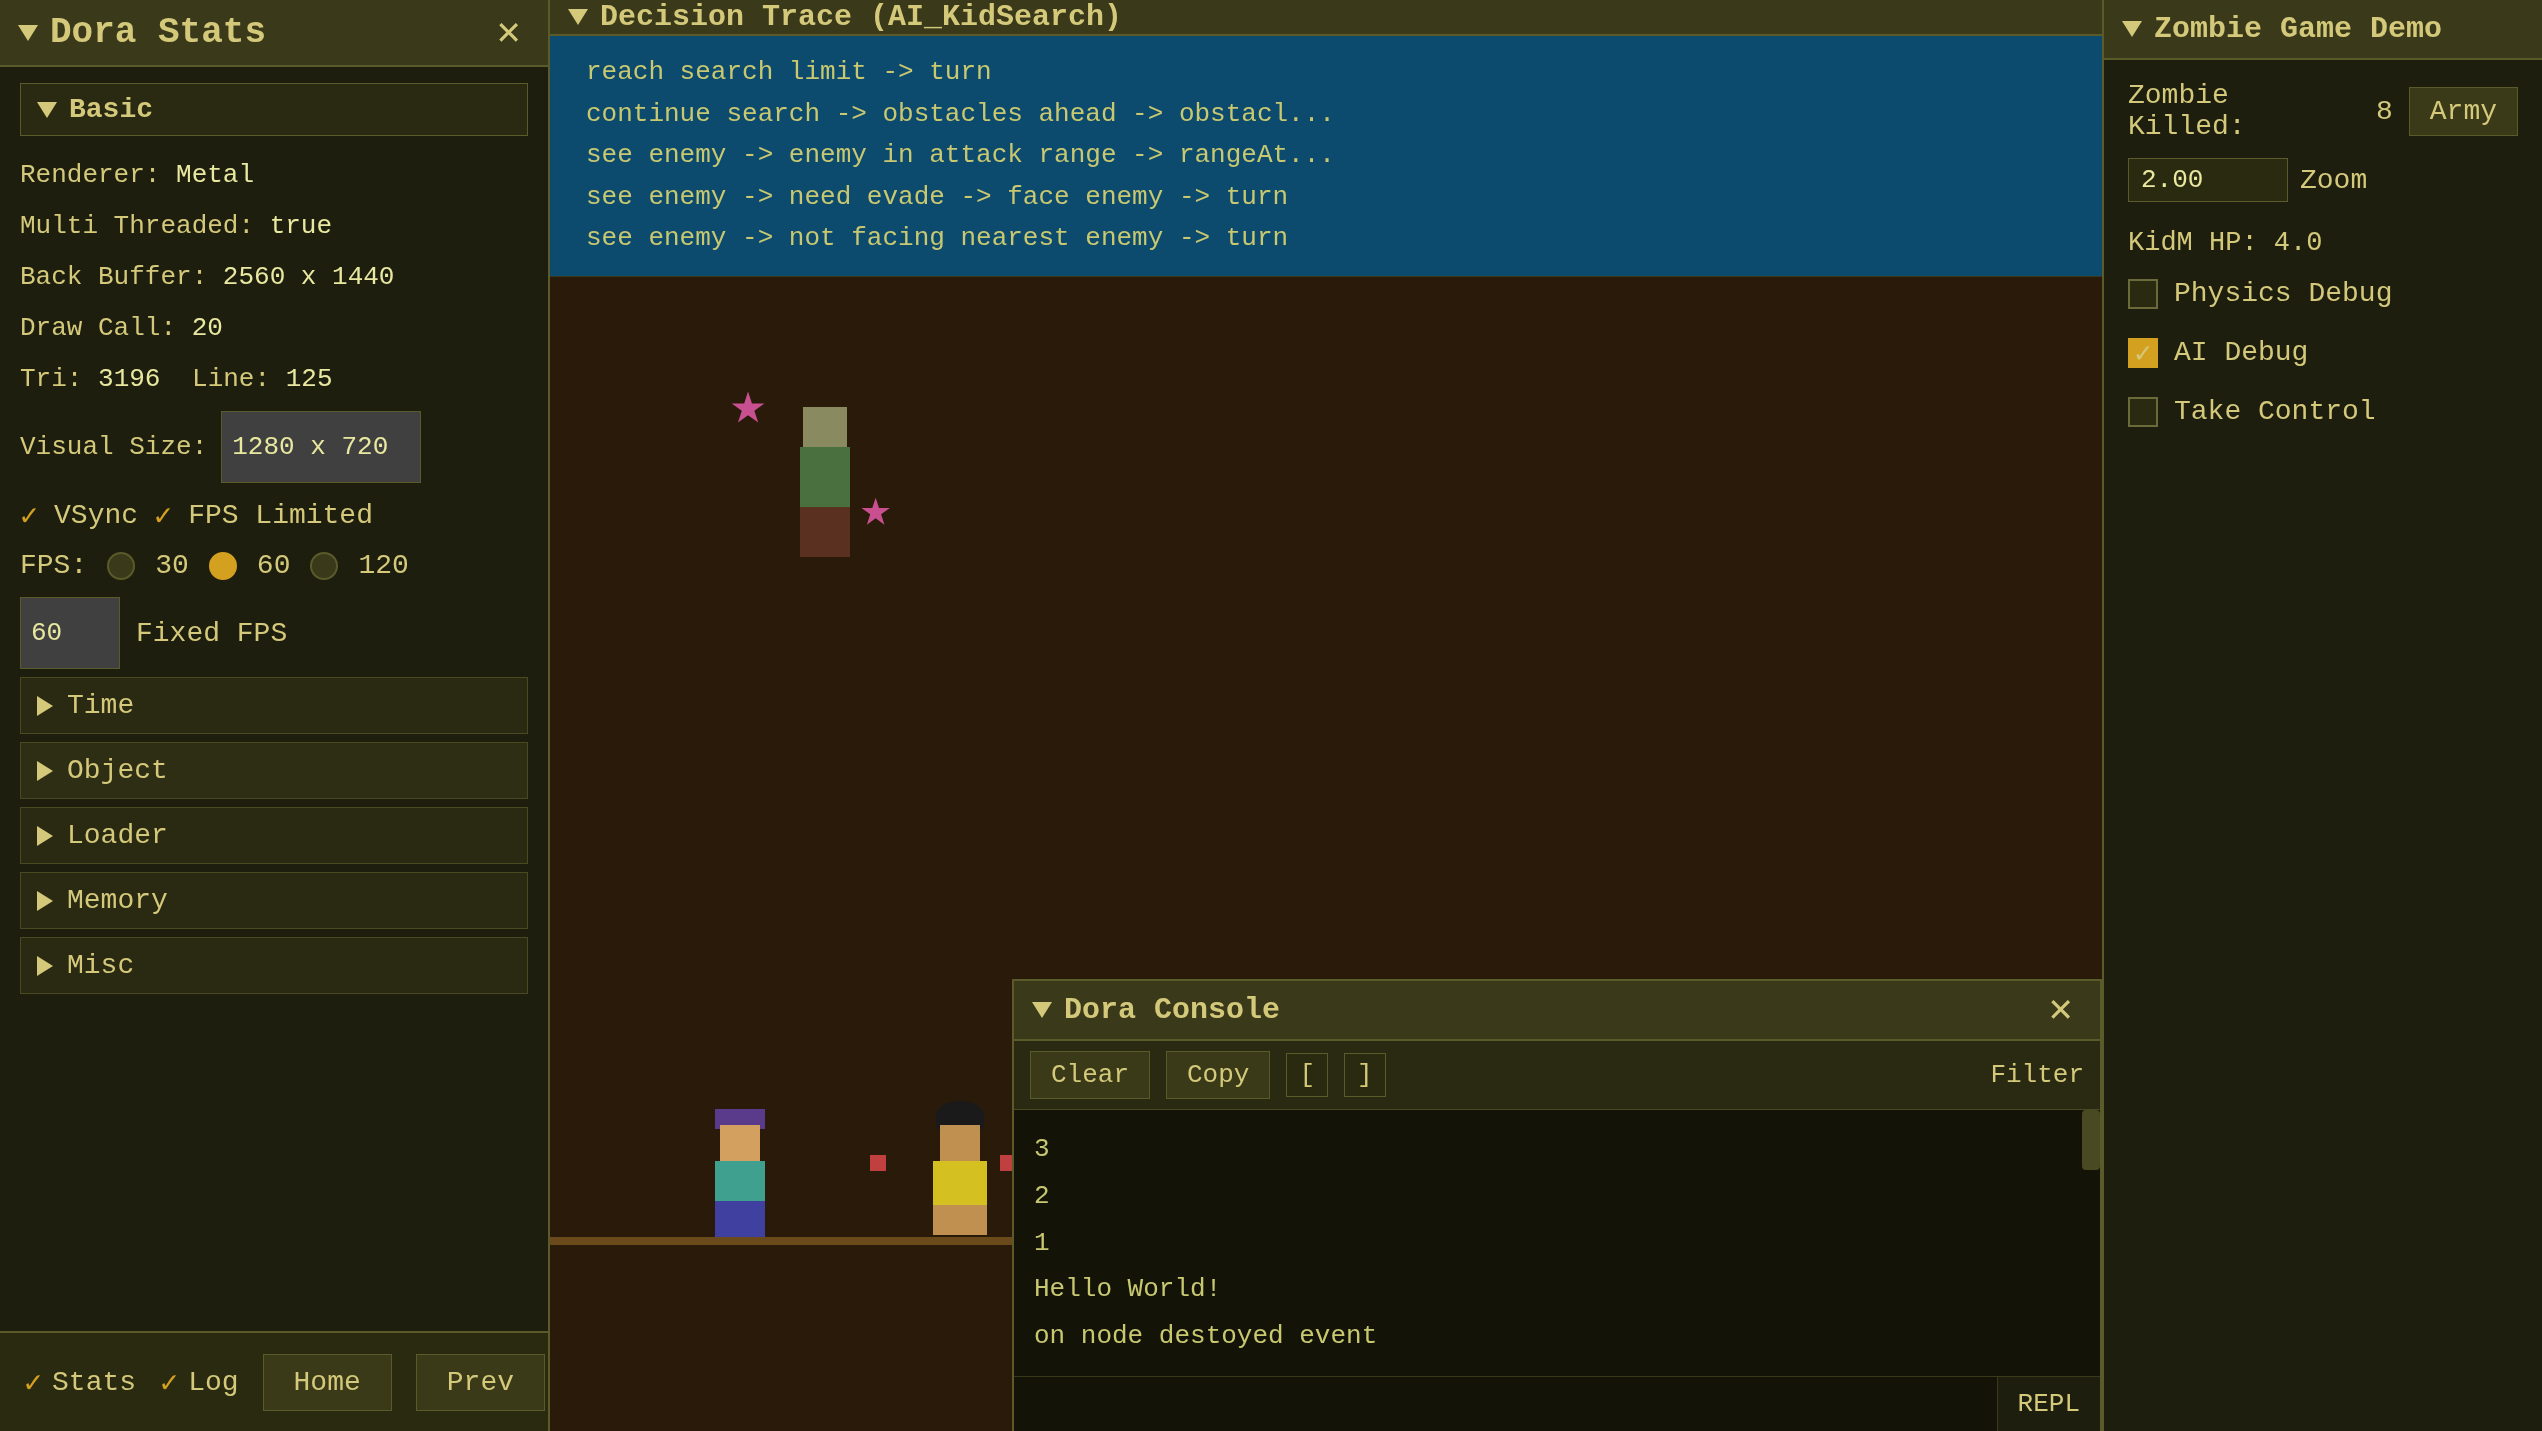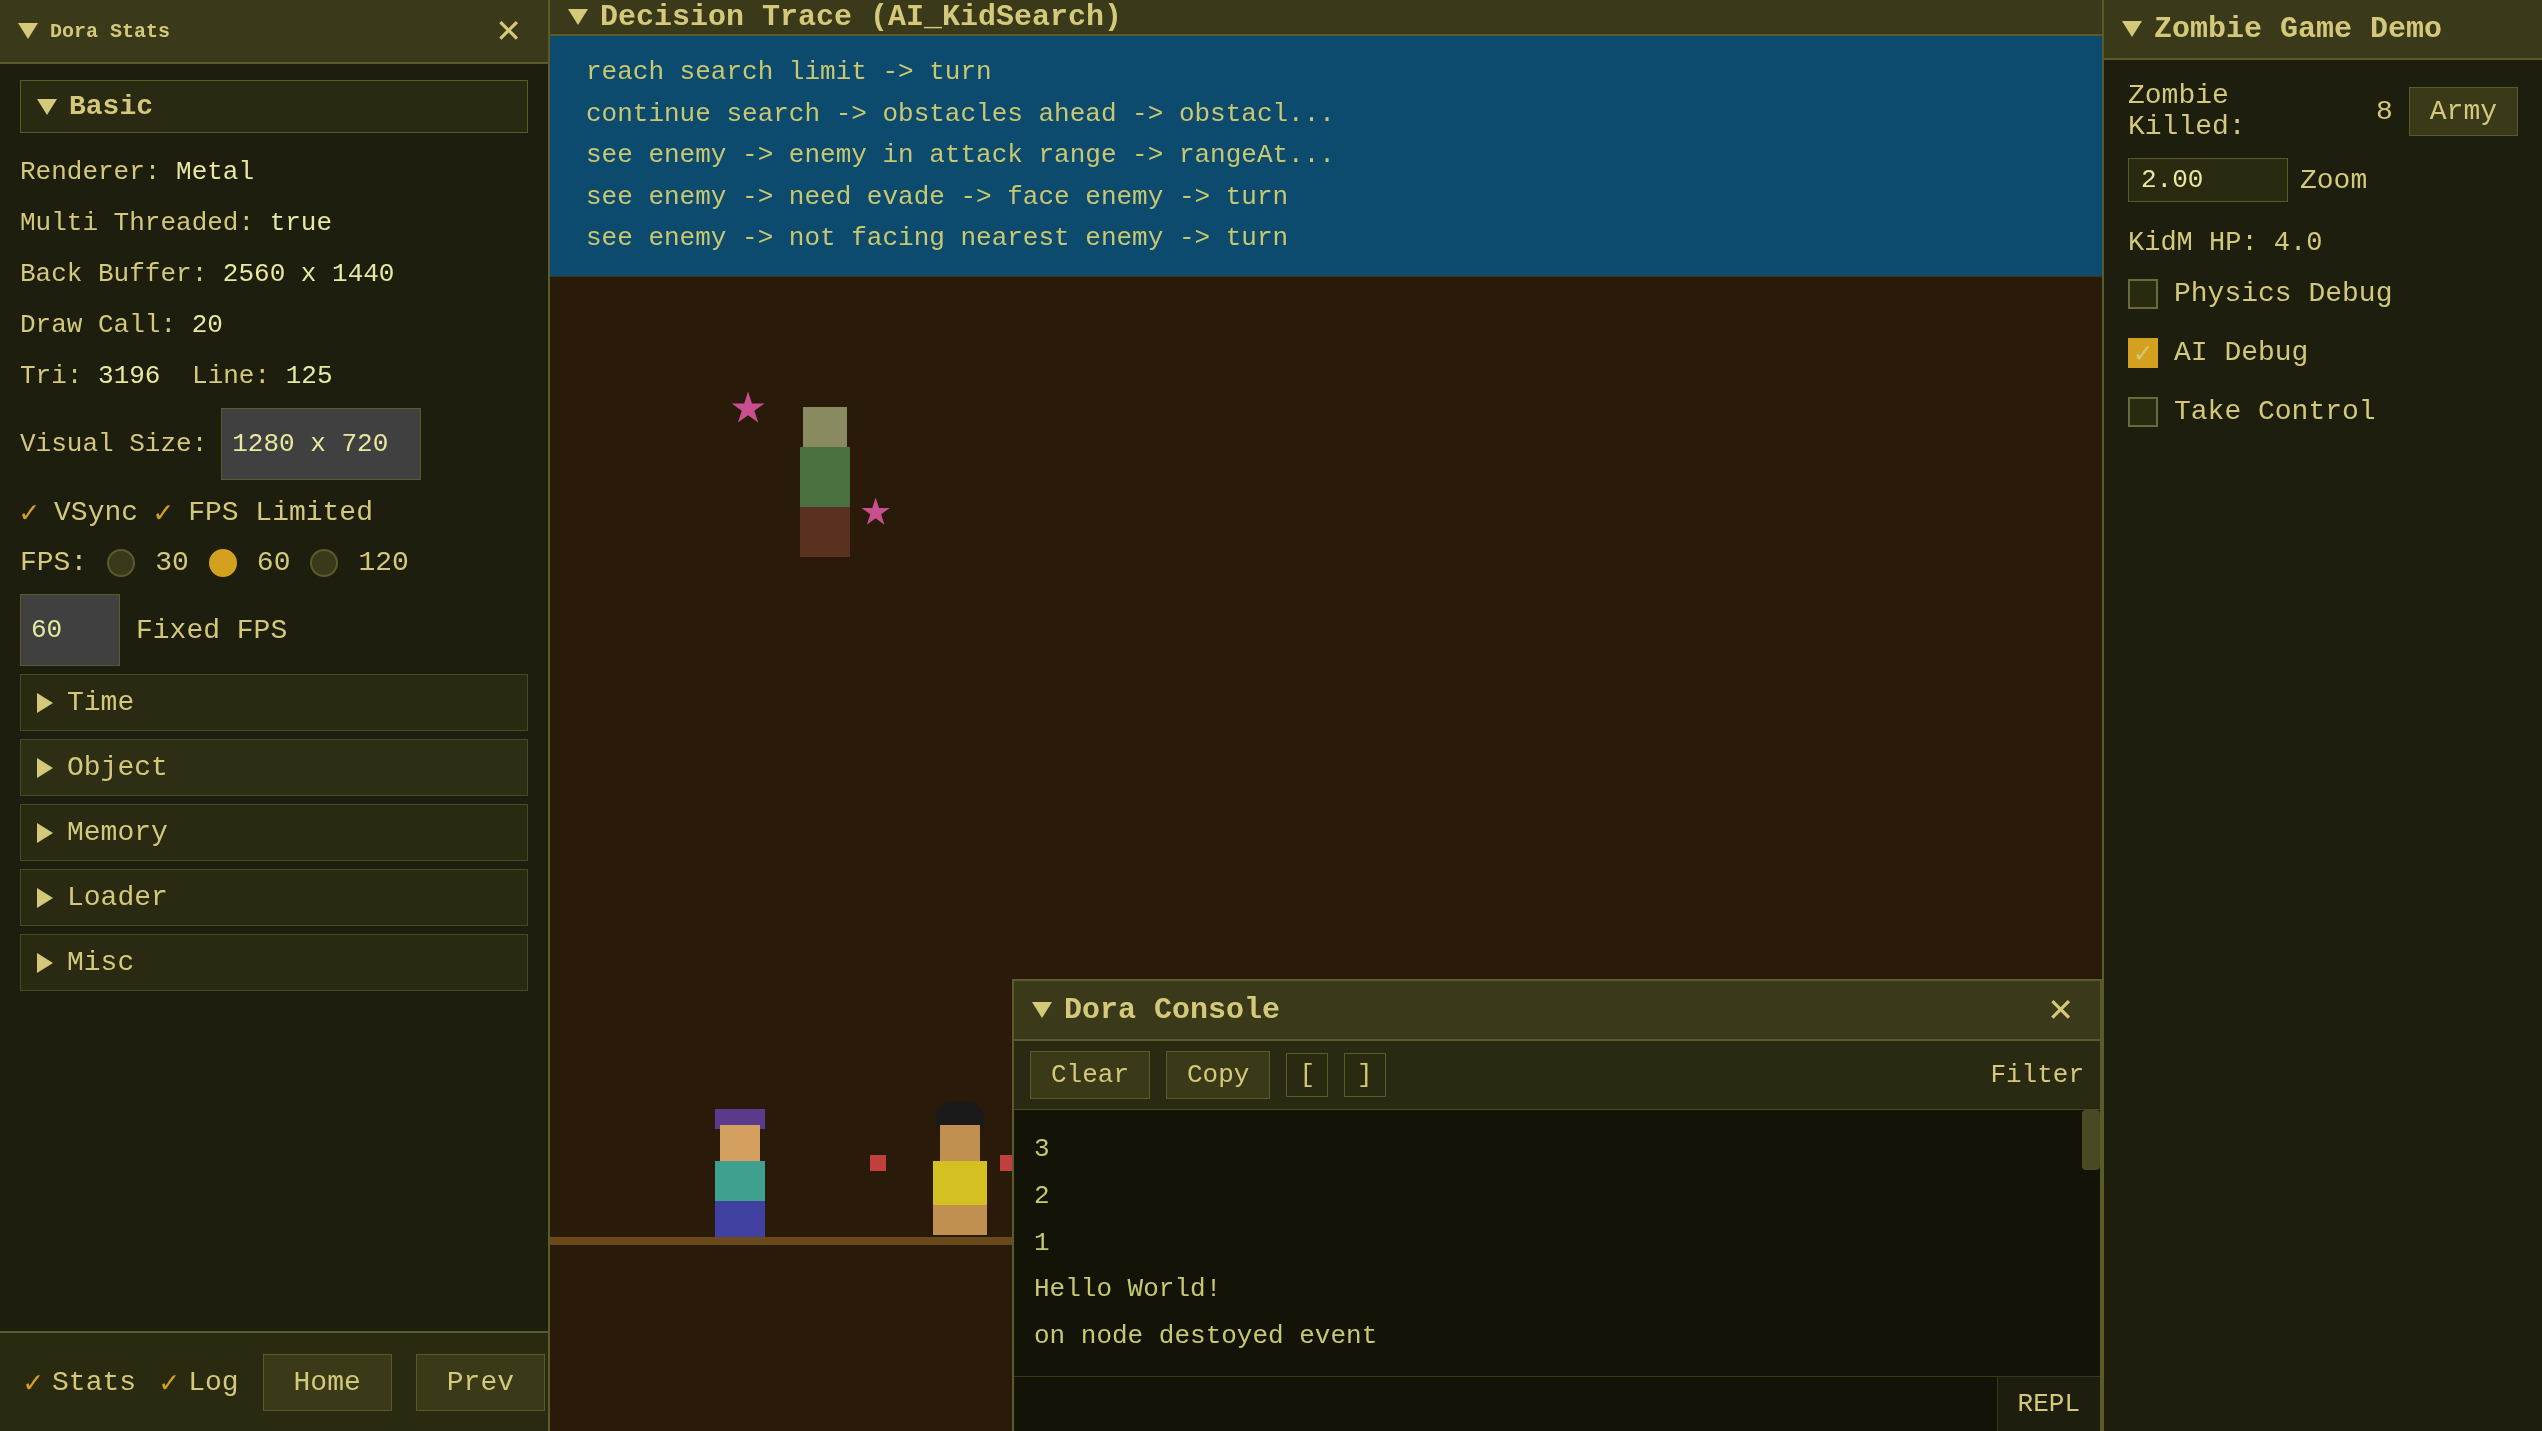--- a/index.html
+++ b/index.html
@@ -36,21 +36,21 @@
       padding: 12px 18px;
       display: flex;
       align-items: center;
       justify-content: space-between;
     }
 
     .panel-header-title {
       display: flex;
       align-items: center;
       gap: 12px;
-      font-size: 20px;
+      font-size: 36px;
       font-weight: bold;
       color: #d4c97a;
     }
 
     .triangle-down {
       width: 0;
       height: 0;
       border-left: 10px solid transparent;
       border-right: 10px solid transparent;
       border-top: 16px solid #d4c97a;
@@ -697,27 +697,27 @@
       </div>
       <div class="collapsible-section" style="background:#2e2e15;">
         <div class="collapsible-header">
           <span class="triangle-right"></span>
           <span>Object</span>
         </div>
       </div>
       <div class="collapsible-section">
         <div class="collapsible-header">
           <span class="triangle-right"></span>
-          <span>Memory</span>
+          <span>Loader</span>
         </div>
       </div>
       <div class="collapsible-section">
         <div class="collapsible-header">
           <span class="triangle-right"></span>
-          <span>Loader</span>
+          <span>Memory</span>
         </div>
       </div>
       <div class="collapsible-section">
         <div class="collapsible-header">
           <span class="triangle-right"></span>
           <span>Misc</span>
         </div>
       </div>
     </div>
 

